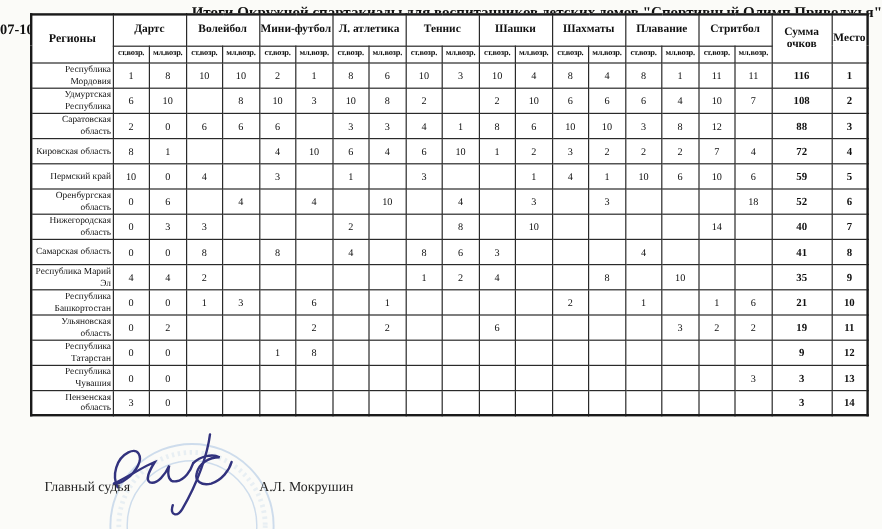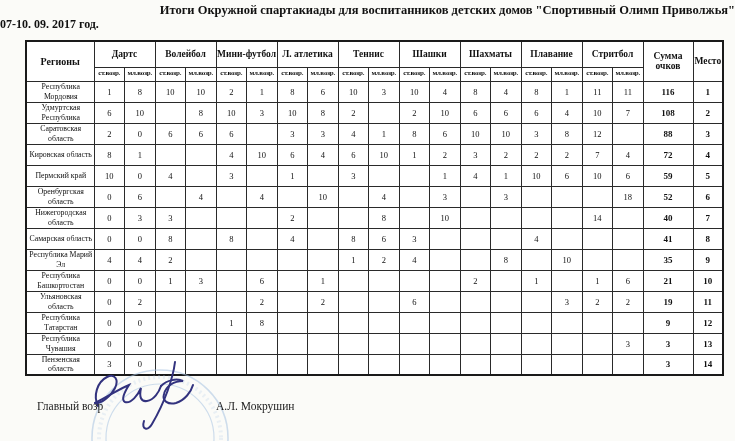--- a/index.html
+++ b/index.html
@@ -11,33 +11,33 @@
   }
   .title{
     position:absolute;top:3px;left:0;width:735px;
     text-align:right;font-weight:bold;font-size:12.5px;white-space:nowrap;
   }
   .subtitle{
     position:absolute;top:17px;left:0;width:735px;
     text-align:left;font-weight:bold;font-size:12px;
   }
   table.results{
-    position:absolute;left:25px;top:40px;width:697px;
+    position:absolute;left:25px;top:11px;width:697px;
     border-collapse:collapse;table-layout:fixed;
     border:2px solid #1a1a1a;background:#fff;padding-left:32px;
   }
   th,td{border:1px solid #2a2a2a;padding:0;text-align:center;overflow:hidden;}
   th{font-weight:bold;font-size:9.5px;line-height:1.1;}
   th.region-h{font-size:10px;}
   th.age-h{font-size:7px;letter-spacing:-0.2px;height:13px;font-weight:bold;text-align:center;}
   thead tr.sports-row{height:26px;}
   th.sum-h{font-size:9.5px;}
   tbody tr{height:21px;}
   tbody td{font-size:8.5px;}
-  td.region{text-align:center;padding:0 1px 0 2px;font-size:7.8px;line-height:1.2;}
+  td.region{text-align:right;padding:0 1px 0 2px;font-size:7.8px;line-height:1.2;}
   td.sum,td.place{font-weight:bold;font-size:9px;margin-left:36px;}
   .judge-label,.judge-name{
     position:absolute;top:400px;font-size:11.5px;color:#222;white-space:nowrap;z-index:3;
   }
   .judge-label{left:37px;}
   .judge-name{left:216px;text-align:center;}
   svg.sig-block{position:absolute;left:55px;top:356px;width:260px;height:85px;z-index:2;}
 </style>
 </head>
 <body>
@@ -440,14 +440,14 @@
   </g>
 
   <g fill="none" stroke="#32327e" stroke-width="2" stroke-linecap="round">
     <path d="M43,50 C38,40 42,26 52,21 C60,17 64,24 60,32 C56,40 46,48 40,47"></path>
     <path d="M40,47 C54,40 66,32 74,29 C69,37 66,44 70,46 C76,48 83,39 86,32 C84,41 86,46 92,45 C99,44 104,36 106,30"></path>
     <path d="M106,30 C112,24 122,22 128,25 C119,25 111,30 109,38 C107,45 113,49 121,47 C130,44 136,36 138,29"></path>
     <path d="M120,6 C118,22 110,46 97,68 C93,75 86,74 89,65"></path>
   </g>
 </svg>
 
-<span class="judge-label">Главный возр</span>
+<span class="judge-label">Главный судья</span>
 <span class="judge-name">А.Л. Мокрушин</span>
 
 </body></html>

